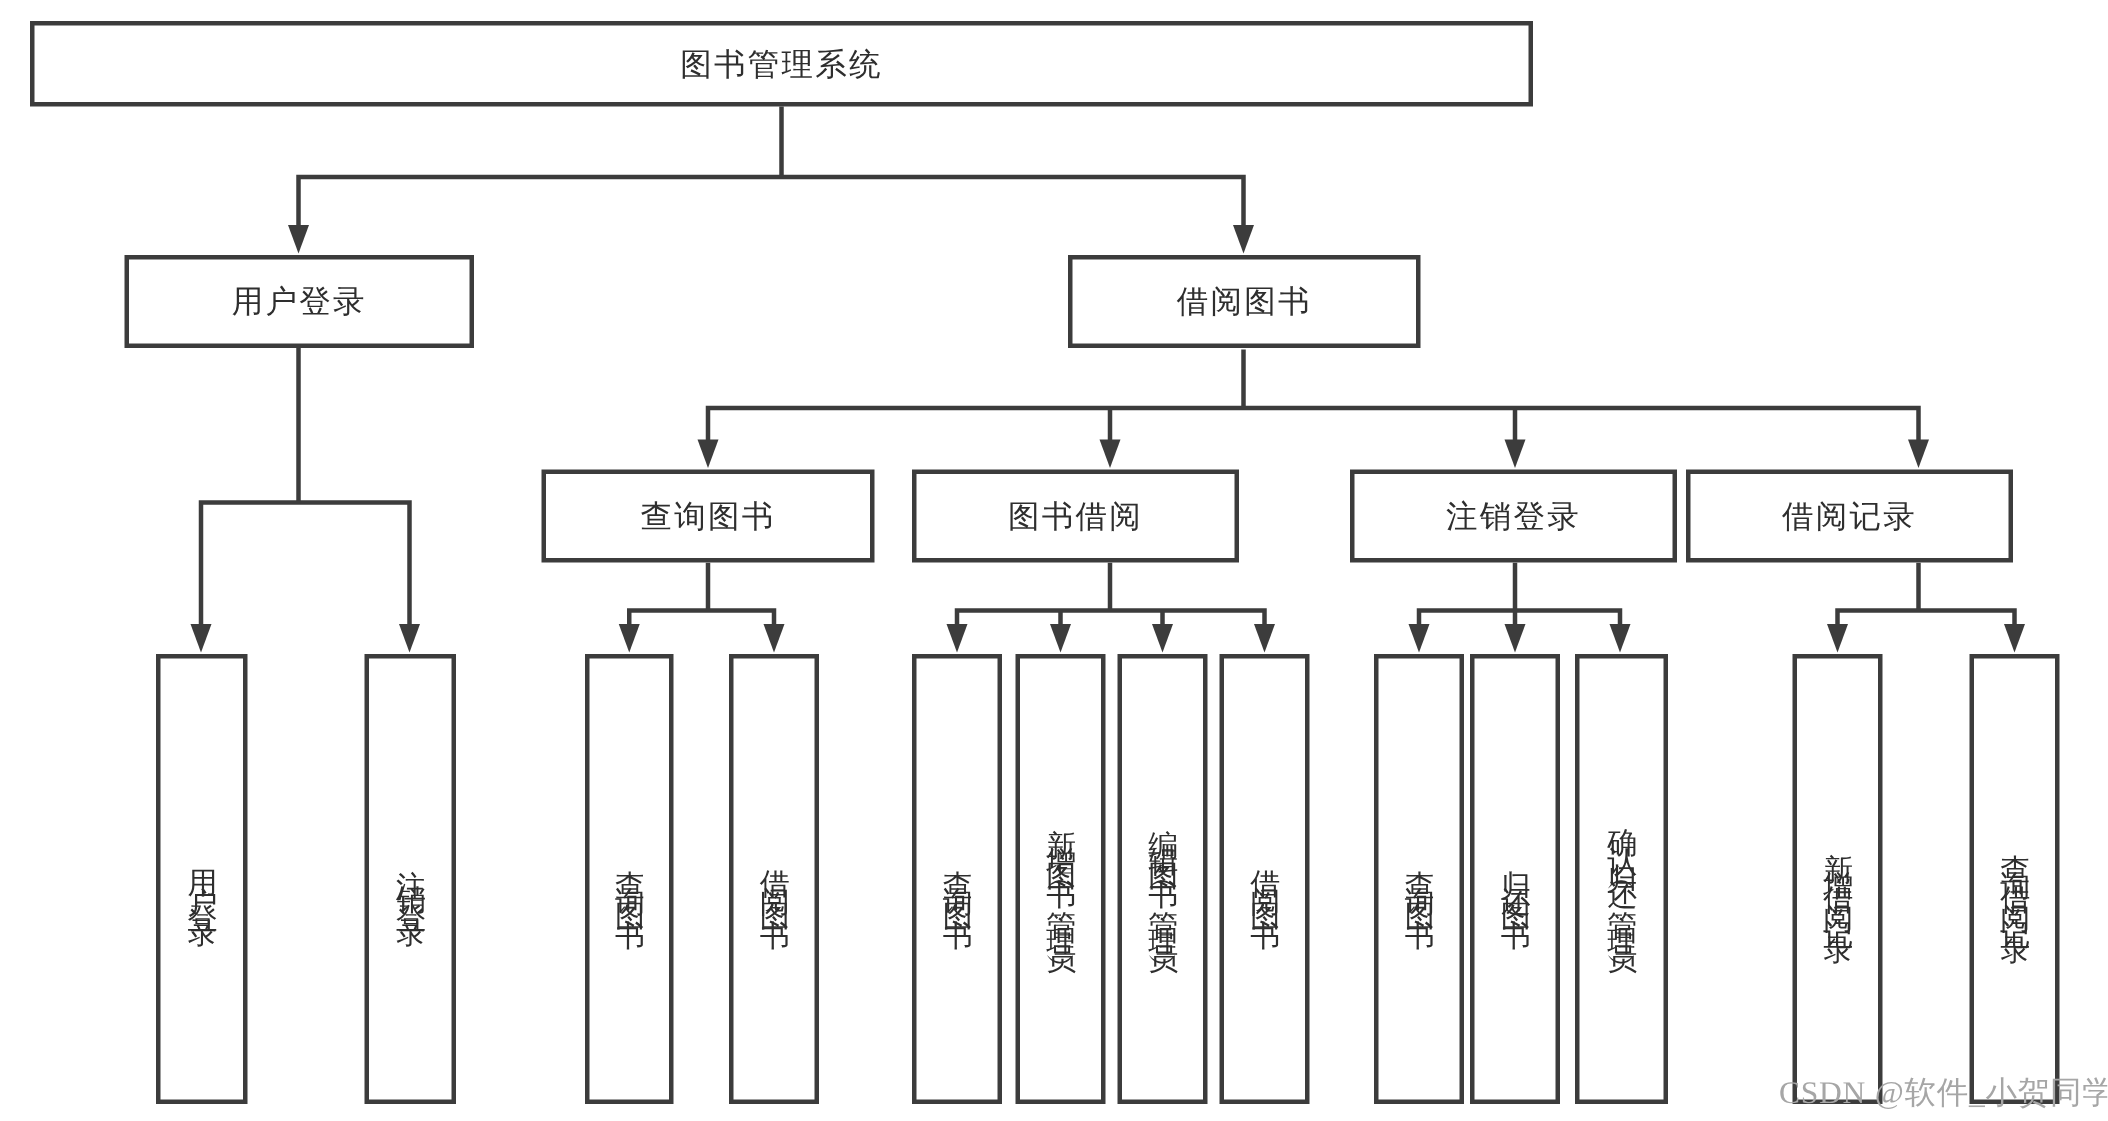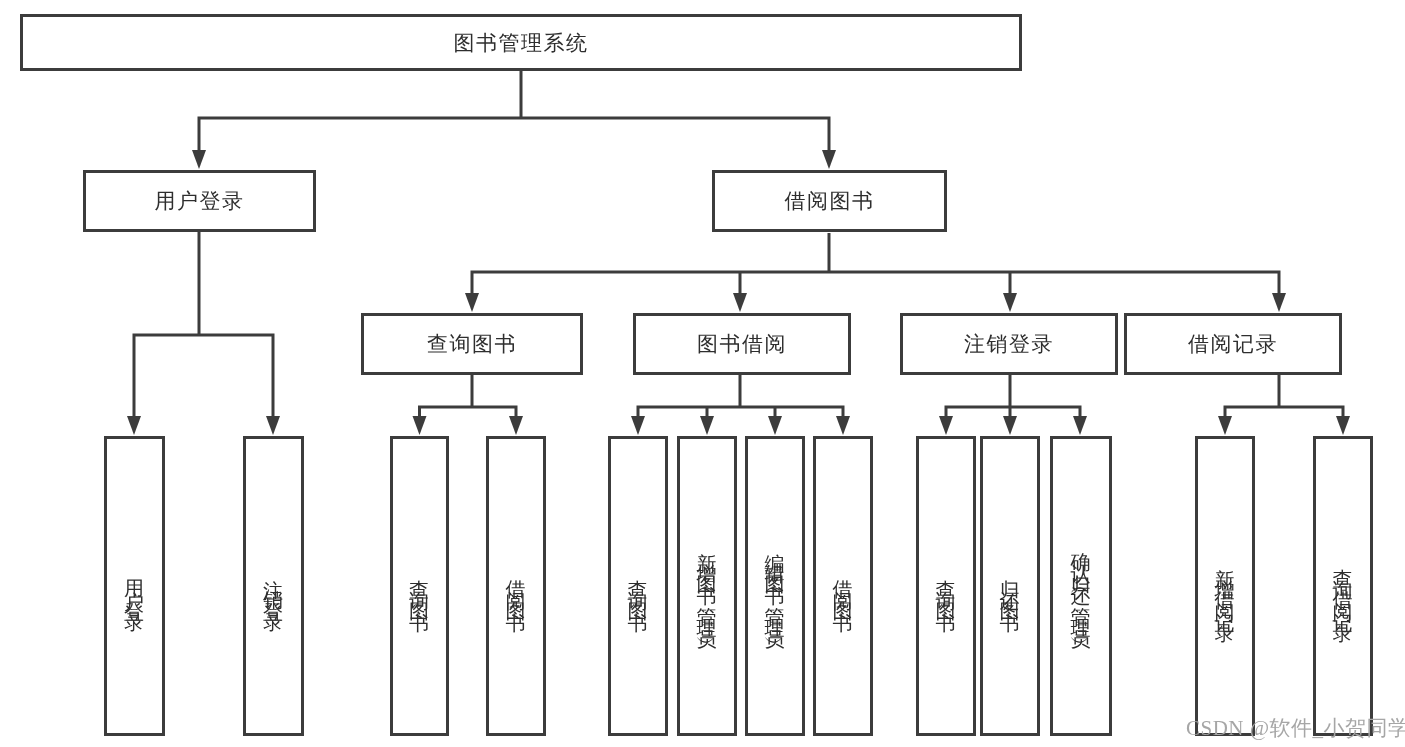--- a/index.html
+++ b/index.html
@@ -108,21 +108,21 @@
   <div class="box l2" style="left:83px; width:233px;">
     <span class="hlabel">用户登录</span>
   </div>
   <div class="box l2" style="left:712px; width:235px;">
     <span class="hlabel">借阅图书</span>
   </div>
 
   <div class="box l3" style="left:361px; width:222px;">
     <span class="hlabel">查询图书</span>
   </div>
-  <div class="box l3" style="left:633px; width:218px;">
+  <div class="box l3" style="left:608px; width:218px;">
     <span class="hlabel">图书借阅</span>
   </div>
   <div class="box l3" style="left:900px; width:218px;">
     <span class="hlabel">注销登录</span>
   </div>
   <div class="box l3" style="left:1124px; width:218px;">
     <span class="hlabel">借阅记录</span>
   </div>
 
   <div class="box leaf" style="left:104px; width:61px;">

